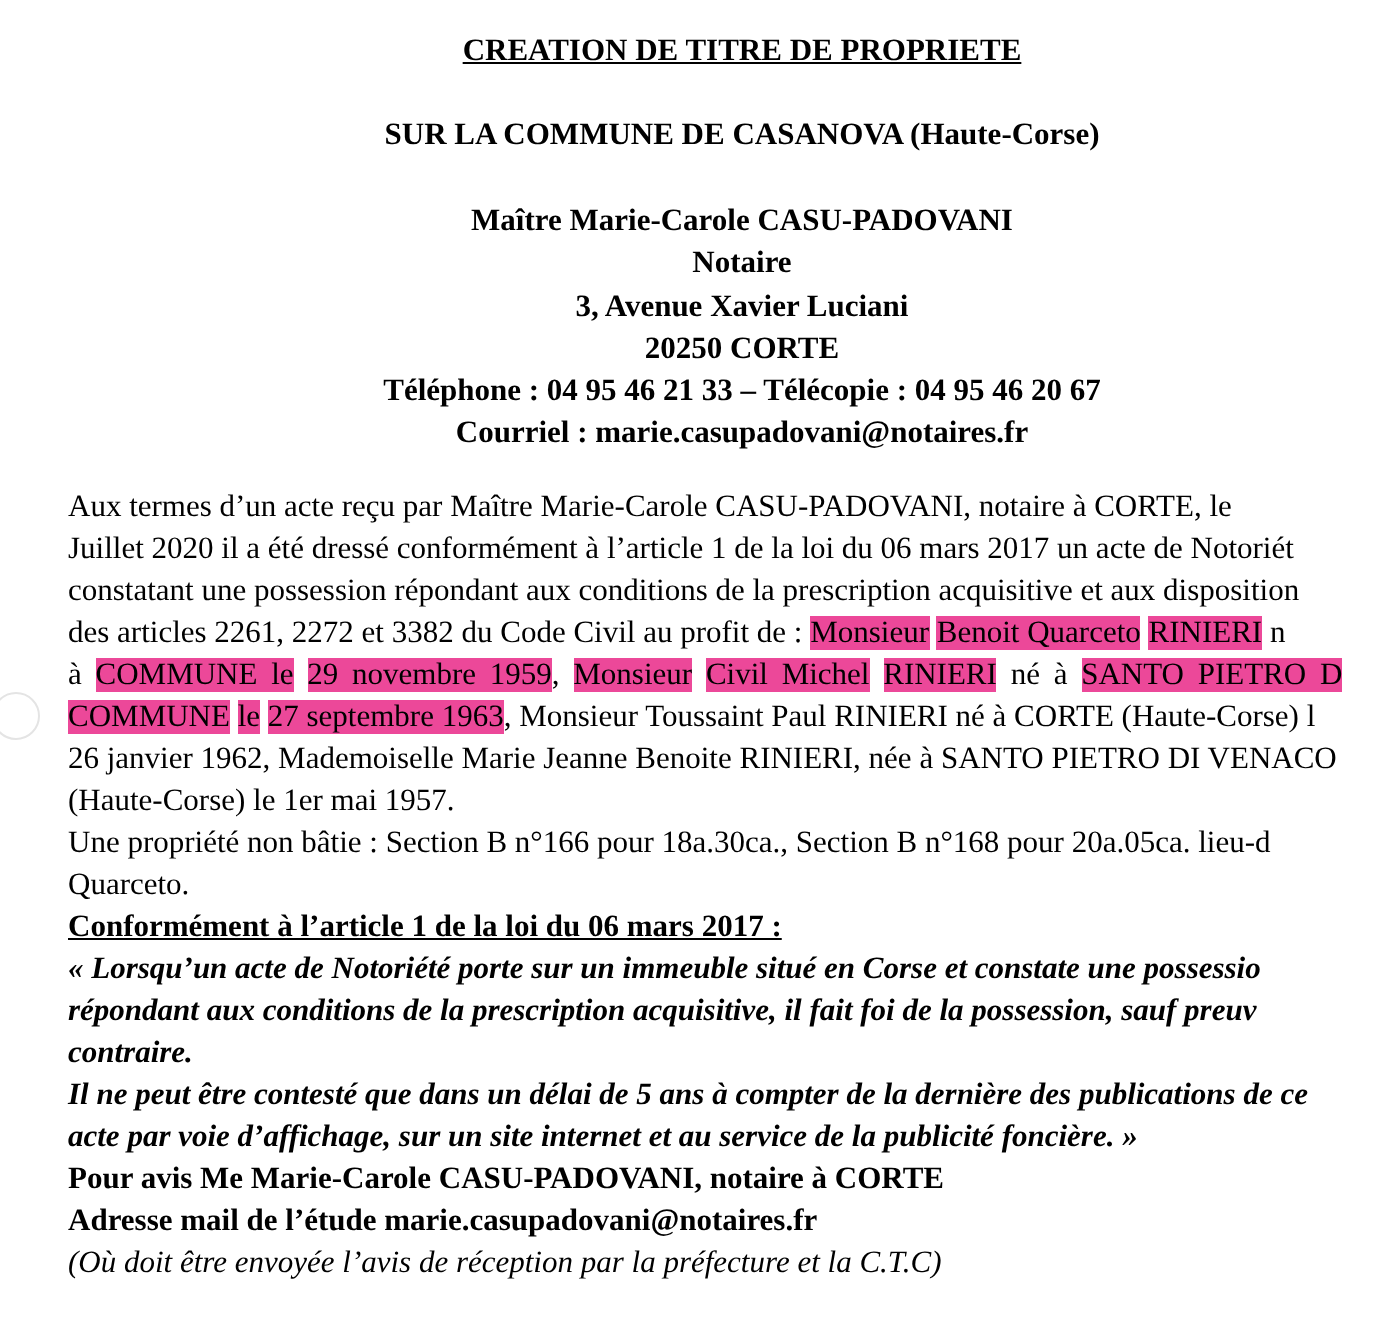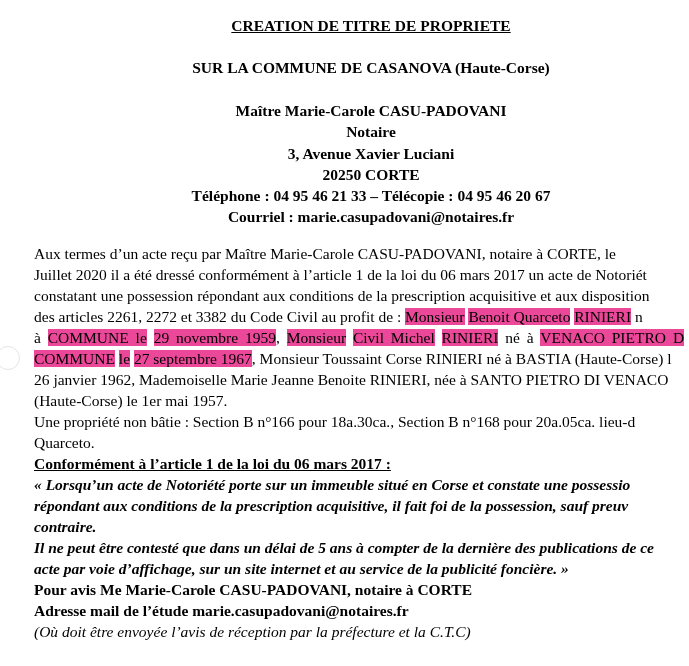--- a/index.html
+++ b/index.html
@@ -38,24 +38,24 @@
   </div>
 
   <div class="body">
     <span class="line">Aux termes d’un acte reçu par Maître Marie-Carole CASU-PADOVANI, notaire à CORTE, le</span>
     <span class="line">Juillet 2020 il a été dressé conformément à l’article 1 de la loi du 06 mars 2017 un acte de Notoriét</span>
     <span class="line">constatant une possession répondant aux conditions de la prescription acquisitive et aux disposition</span>
     <span class="line">
       <span>des articles 2261, 2272 et 3382 du Code Civil au profit de : </span><span class="hl">Monsieur</span> <span class="hl">Benoit Quarceto</span> <span class="hl">RINIERI</span><span> n</span>
     </span>
     <span class="line" style="word-spacing:3px">
-      <span>à </span><span class="hl">COMMUNE </span> <span class="hl">le</span> <span class="hl"> 29 novembre 1959</span><span>,  </span><span class="hl">Monsieur</span> <span class="hl">Civil Michel</span> <span class="hl">RINIERI</span><span> né à </span><span class="hl">VENACO PIETRO D</span>
+      <span>à </span><span class="hl">COMMUNE </span> <span class="hl">le</span> <span class="hl"> 29 novembre 1959</span><span>,  </span><span class="hl">Monsieur</span> <span class="hl">Civil Michel</span> <span class="hl">RINIERI</span><span> né à </span><span class="hl">SANTO PIETRO D</span>
     </span>
     <span class="line">
-      <span class="hl">COMMUNE</span> <span class="hl">le</span> <span class="hl"> 27 septembre 1967</span><span>, Monsieur Toussaint Corse RINIERI né à BASTIA (Haute-Corse) l</span>
+      <span class="hl">COMMUNE</span> <span class="hl">le</span> <span class="hl"> 27 septembre 1963</span><span>, Monsieur Toussaint Paul RINIERI né à CORTE (Haute-Corse) l</span>
     </span>
     <span class="line">26 janvier 1962, Mademoiselle Marie Jeanne Benoite RINIERI, née à SANTO PIETRO DI VENACO</span>
     <span class="line">(Haute-Corse) le 1er mai 1957.</span>
     <span class="line">Une propriété non bâtie : Section B n°166 pour 18a.30ca., Section B n°168 pour 20a.05ca. lieu-d</span>
     <span class="line">Quarceto.</span>
     <span class="line bold u">Conformément à l’article 1 de la loi du 06 mars 2017 :</span>
     <span class="line ib">« Lorsqu’un acte de Notoriété porte sur un immeuble situé en Corse et constate une possessio</span>
     <span class="line ib">répondant aux conditions de la prescription acquisitive, il fait foi de la possession, sauf preuv</span>
     <span class="line ib">contraire.</span>
     <span class="line ib">Il ne peut être contesté que dans un délai de 5 ans à compter de la dernière des publications de ce</span>

